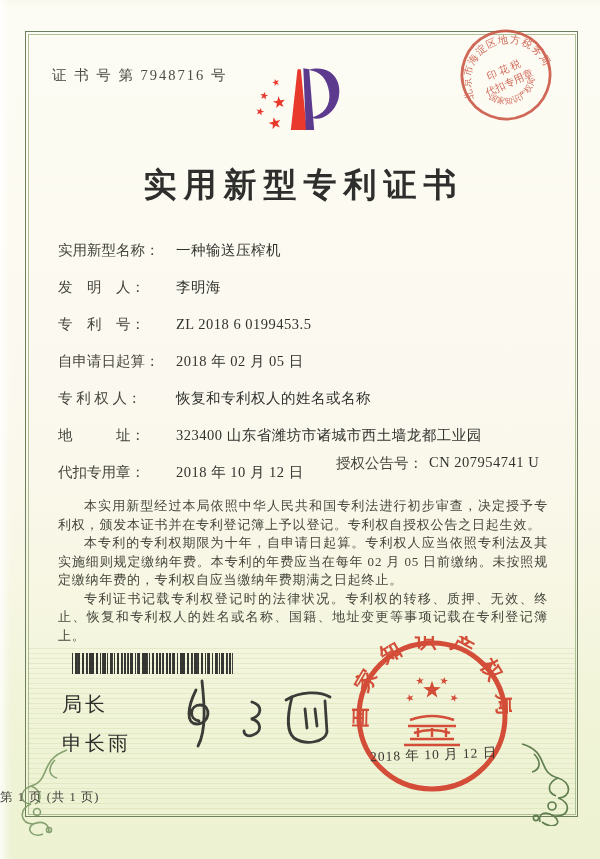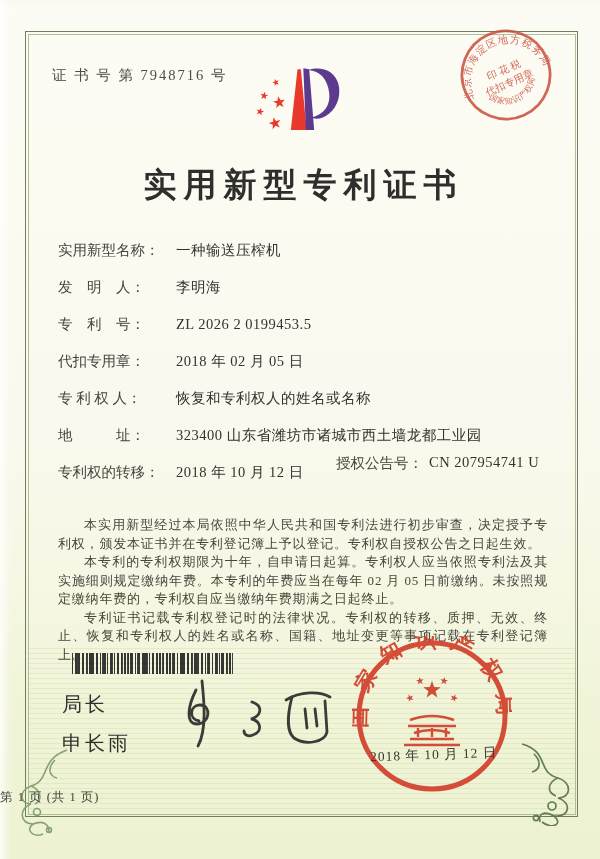--- a/index.html
+++ b/index.html
@@ -15,21 +15,21 @@
     background:repeating-linear-gradient(180deg,rgba(160,185,110,.18) 0 1px,rgba(255,255,255,0) 1px 5px);}
   .cert-no{position:absolute;left:52px;top:66px;font-size:14.5px;letter-spacing:2px;color:#4c4c45;}
   .title{position:absolute;left:0;right:0;top:163px;text-align:center;font-size:33px;font-weight:600;
     color:#2e2e2c;letter-spacing:7px;text-indent:7px;font-family:Liberation Serif, serif;}
   .fields{position:absolute;left:58px;right:30px;top:232px;font-size:14.5px;color:#3c3c36;}
   .frow{height:37px;display:flex;align-items:center;position:relative;white-space:nowrap;}
   .flabel{display:inline-block;width:118px;color:#45453e;}
   .fvalue{color:#32322f;letter-spacing:.5px;}
   .grant-right{position:absolute;left:278px;top:0;height:37px;display:flex;}
   .paras{position:absolute;left:58px;right:52px;top:497px;font-size:13px;line-height:18.5px;
-    color:#46463d;letter-spacing:.8px;text-align:justify;margin-top:19px;}
+    color:#46463d;letter-spacing:.8px;text-align:justify;}
   .paras p{margin:0;text-indent:2em;}
   .barcode{position:absolute;left:72px;top:653px;width:161px;height:21px;opacity:.88;
     background-image:
       repeating-linear-gradient(90deg,#1c1c1c 0 1.5px,transparent 1.5px 3.5px),
       repeating-linear-gradient(90deg,transparent 0 6px,#1c1c1c 6px 8.5px,transparent 8.5px 13px),
       repeating-linear-gradient(90deg,#2a2a2a 0 1px,transparent 1px 5px);}
   .director{position:absolute;left:62px;top:691px;font-size:20px;color:#2f2f2c;letter-spacing:3px;}
   .director div{margin-bottom:12px;}
   .autograph{position:absolute;left:168px;top:678px;}
   .seal{position:absolute;left:352px;top:636px;width:160px;height:160px;opacity:.92;}
@@ -87,36 +87,36 @@
     <div class="frow">
       <span class="flabel">实用新型名称：</span>
       <span class="fvalue">一种输送压榨机</span>
     </div>
     <div class="frow">
       <span class="flabel">发　明　人：</span>
       <span class="fvalue">李明海</span>
     </div>
     <div class="frow">
       <span class="flabel">专　利　号：</span>
-      <span class="fvalue">ZL 2026 2 0199453.5</span>
+      <span class="fvalue">ZL 2018 6 0199453.5</span>
     </div>
     <div class="frow">
-      <span class="flabel">代扣专用章：</span>
+      <span class="flabel">自申请日起算：</span>
       <span class="fvalue">2018 年 02 月 05 日</span>
     </div>
     <div class="frow">
       <span class="flabel">专 利 权 人：</span>
       <span class="fvalue">恢复和专利权人的姓名或名称</span>
     </div>
     <div class="frow">
       <span class="flabel">地　　　址：</span>
       <span class="fvalue">323400 山东省潍坊市诸城市西土墙龙都工业园</span>
     </div>
     <div class="frow">
-      <span class="flabel">专利权的转移：</span>
+      <span class="flabel">代扣专用章：</span>
       <span class="fvalue">2018 年 10 月 12 日</span>
       <span class="grant-right">
         <span class="flabel" style="width:auto;margin-right:6px;">授权公告号：</span>
         <span class="fvalue">CN 207954741 U</span>
       </span>
     </div>
   </div>
 
   <div class="paras">
     <p>本实用新型经过本局依照中华人民共和国专利法进行初步审查，决定授予专利权，颁发本证书并在专利登记簿上予以登记。专利权自授权公告之日起生效。</p>

